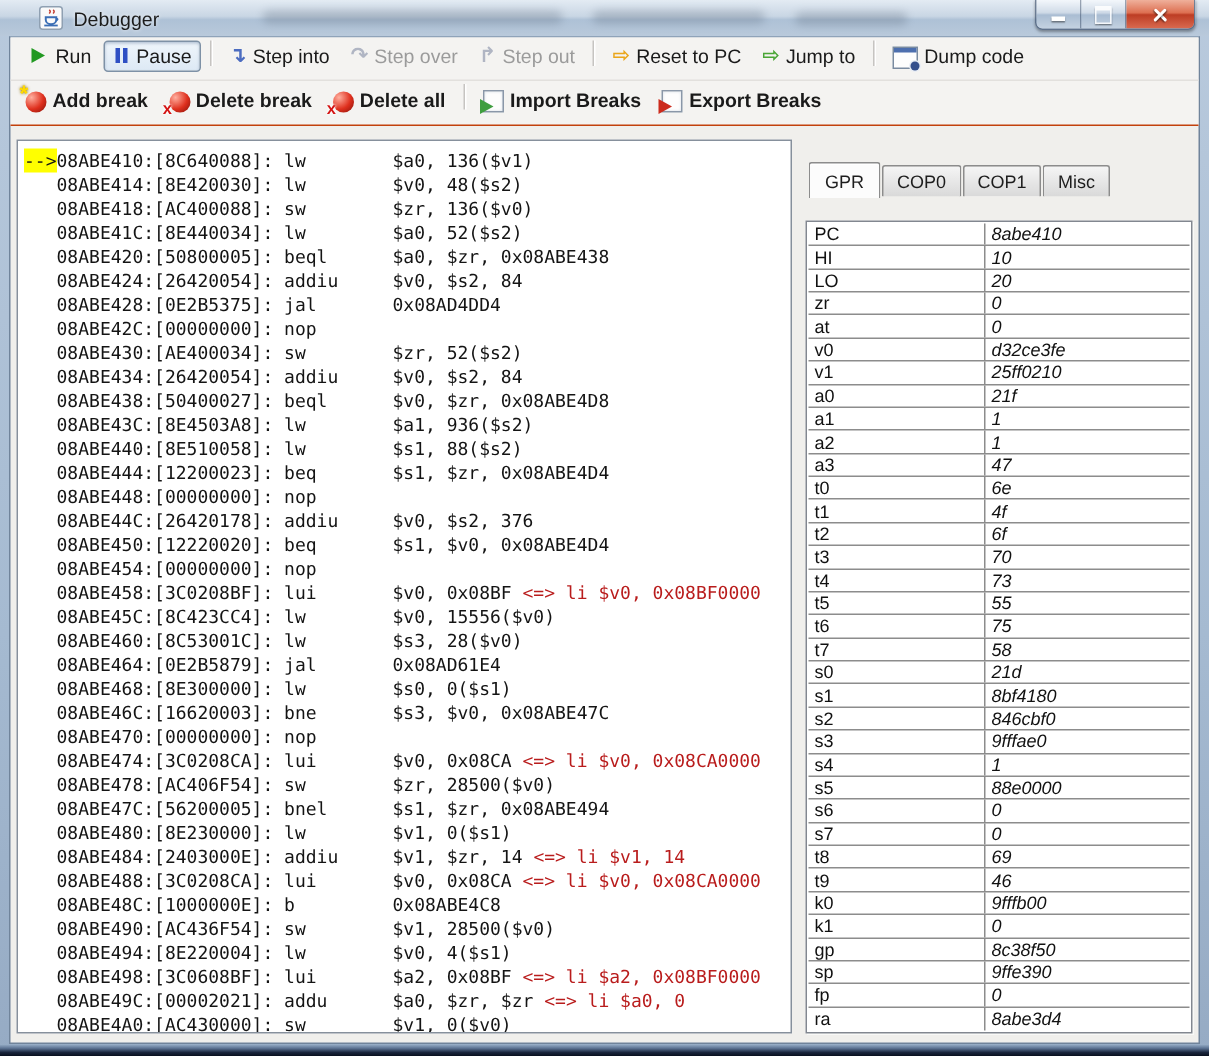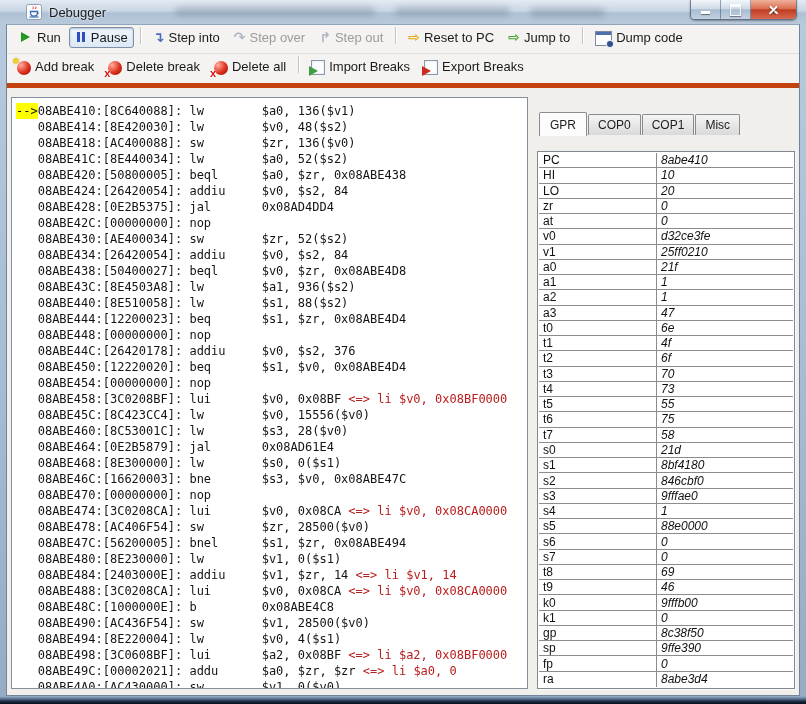--- a/index.html
+++ b/index.html
@@ -28,21 +28,21 @@
   .gl-x{position:relative;width:11px;height:11px;}
   .gl-x::before,.gl-x::after{content:"";position:absolute;left:0;top:4.5px;width:11px;height:2.4px;background:#fff;
     box-shadow:0 1px 1px rgba(0,0,0,.4);border-radius:1px;}
   .gl-x::before{transform:rotate(45deg);}
   .gl-x::after{transform:rotate(-45deg);}
   
   .client{flex:1;margin:0 6px;background:#f0efec;border:1px solid #70849b;border-top:1px solid #8fa3b9;
     display:flex;flex-direction:column;min-height:0;}
   .toolbar{display:flex;align-items:flex-start;gap:2px;padding:2px 4px;background:#f4f3f1;flex:none;}
   .toolbar.first{border-bottom:1px solid #e2e0dd;height:24px;}
-  .toolbar.second{border-bottom:5px solid #c2410c;height:25px;}
+  .toolbar.second{border-bottom:1px solid #c2410c;height:25px;font-weight:bold;}
   .tbtn{display:flex;align-items:center;gap:4px;padding:2px 5px;font-size:13px;color:#1a1a1a;
     border:1px solid transparent;border-radius:3px;white-space:nowrap;}
   .tbtn.disabled{color:#9b9b9b;}
   .tbtn.disabled .ic,.tbtn.disabled .ic-glyph{opacity:.45;filter:grayscale(60%);}
   .tbtn.pressed{border:1px solid #7e91a6;background:linear-gradient(#eff5fb,#dde9f5);
     box-shadow:inset 0 1px 2px rgba(70,100,140,.35);}
   .tsep{width:1px;height:17px;background:#c6c4c1;margin:0 4px;box-shadow:1px 0 0 #ffffff;flex:none;}
   
   .ic{display:inline-block;width:16px;height:15px;position:relative;flex:none;}
   .ic-glyph{display:inline-block;font-family:"DejaVu Sans",sans-serif;font-size:14px;line-height:15px;

